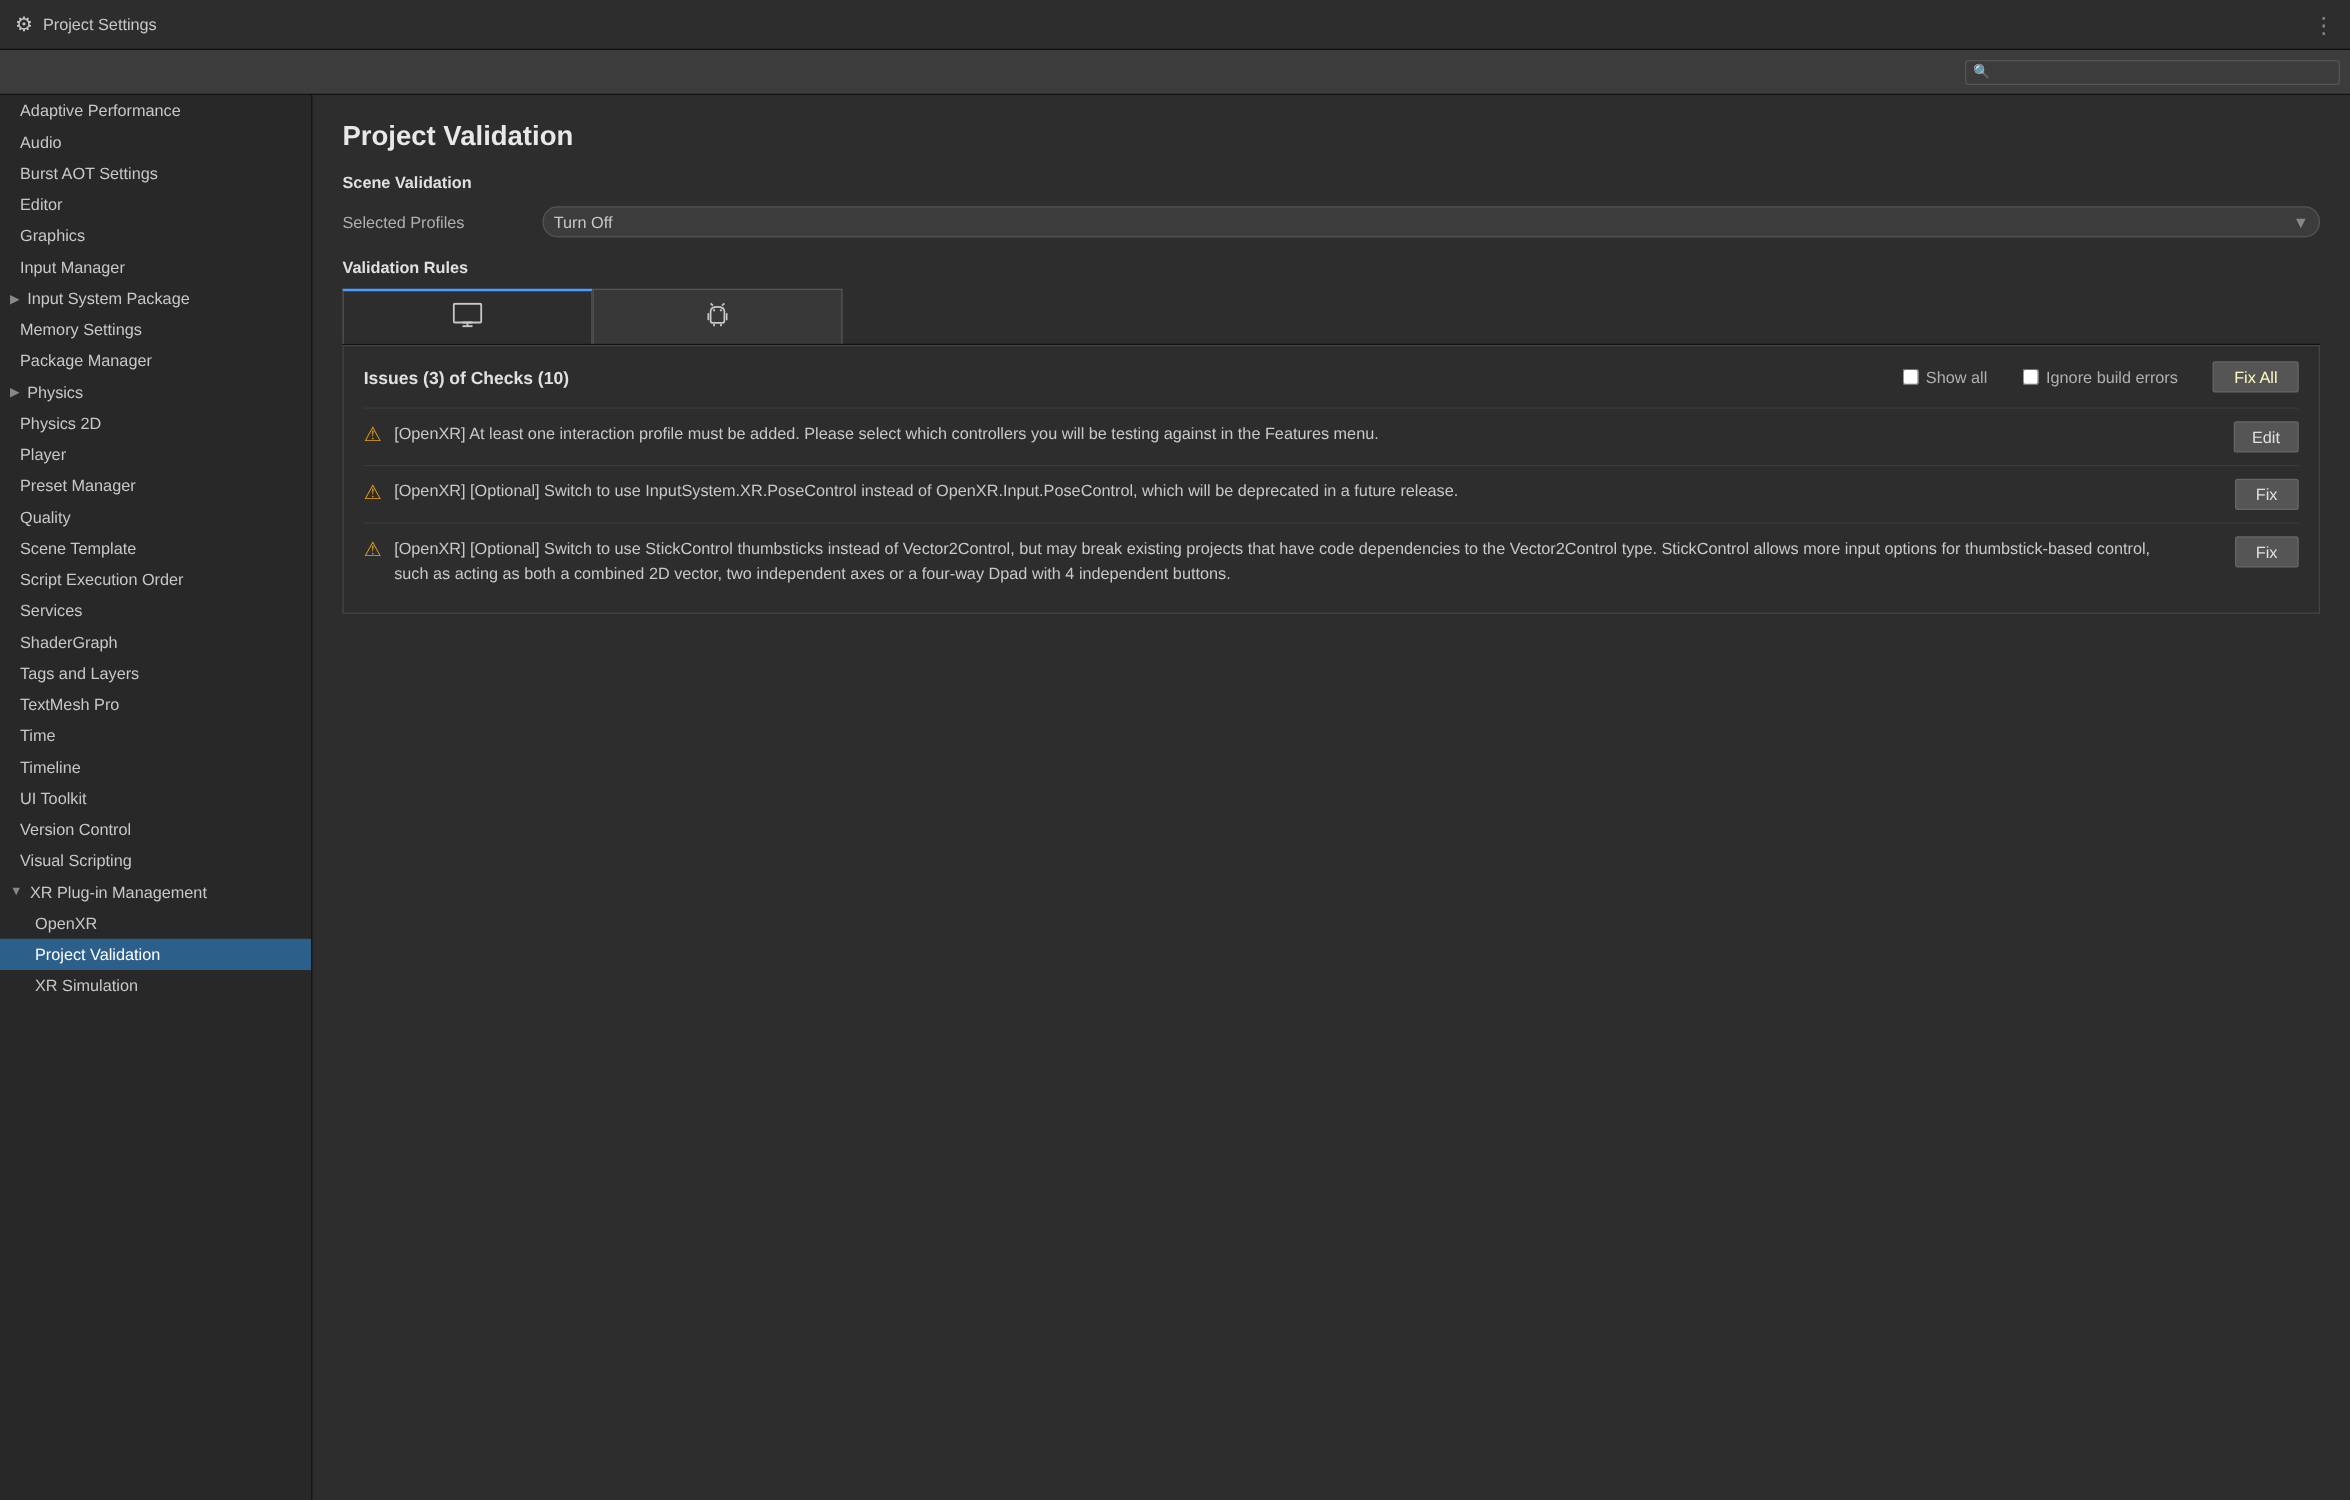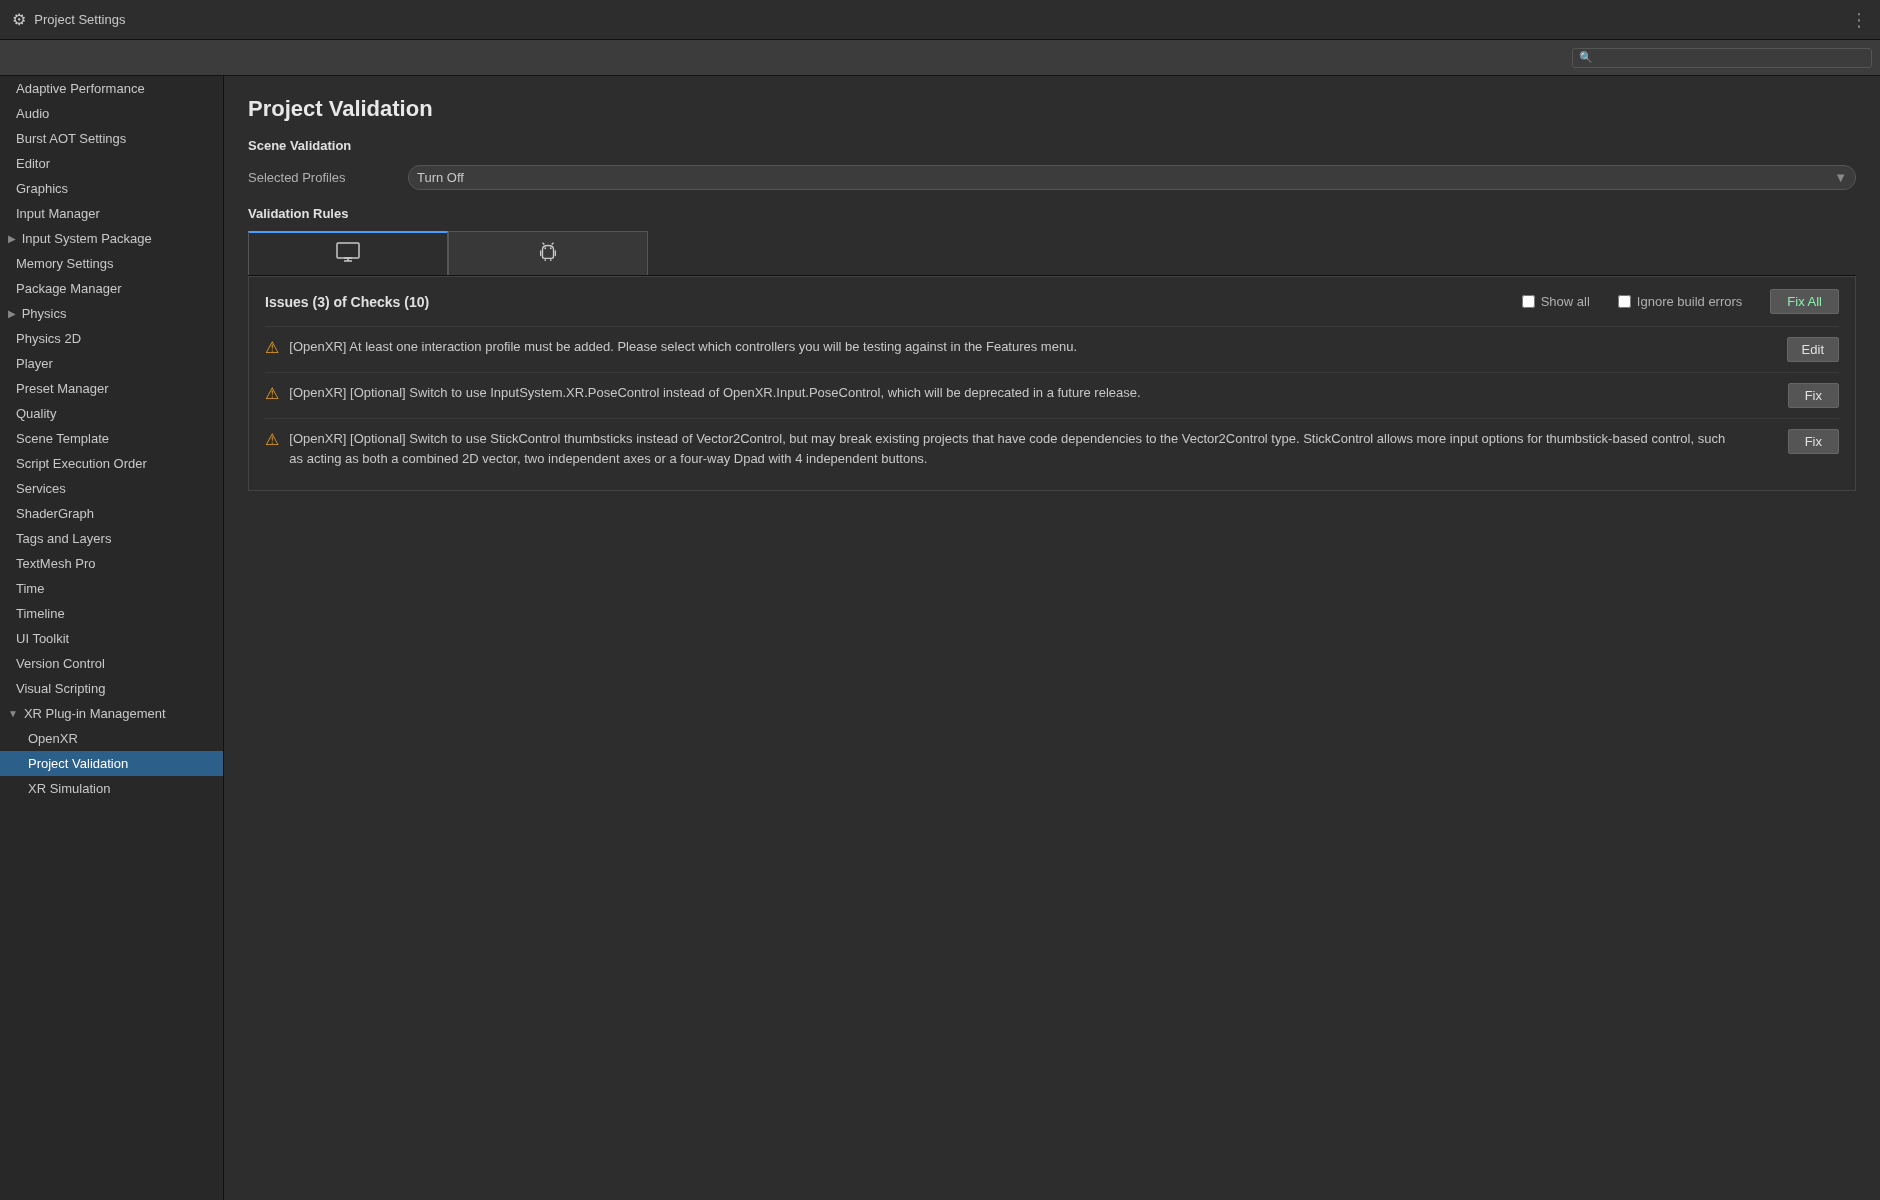--- a/index.html
+++ b/index.html
@@ -81,21 +81,21 @@
 
     
     .main-layout {
       display: flex;
       flex: 1;
       overflow: hidden;
     }
 
     
     .sidebar {
-      width: 224px;
+      width: 250px;
       background: #282828;
       border-right: 1px solid #111;
       overflow-y: auto;
       flex-shrink: 0;
     }
     .sidebar-item {
       padding: 5px 12px 5px 16px;
       cursor: pointer;
       color: #c8c8c8;
       font-size: 13px;
@@ -227,21 +227,21 @@
       gap: 6px;
     }
     .checkbox-label {
       color: #b0b0b0;
       font-size: 13px;
     }
     .fix-all-btn {
       background: #555;
       border: 1px solid #666;
       border-radius: 2px;
-      color: #86efac;
+      color: #fef9c3;
       padding: 4px 16px;
       font-size: 13px;
       cursor: pointer;
     }
 
     
     .issue-row {
       display: flex;
       align-items: flex-start;
       gap: 10px;

